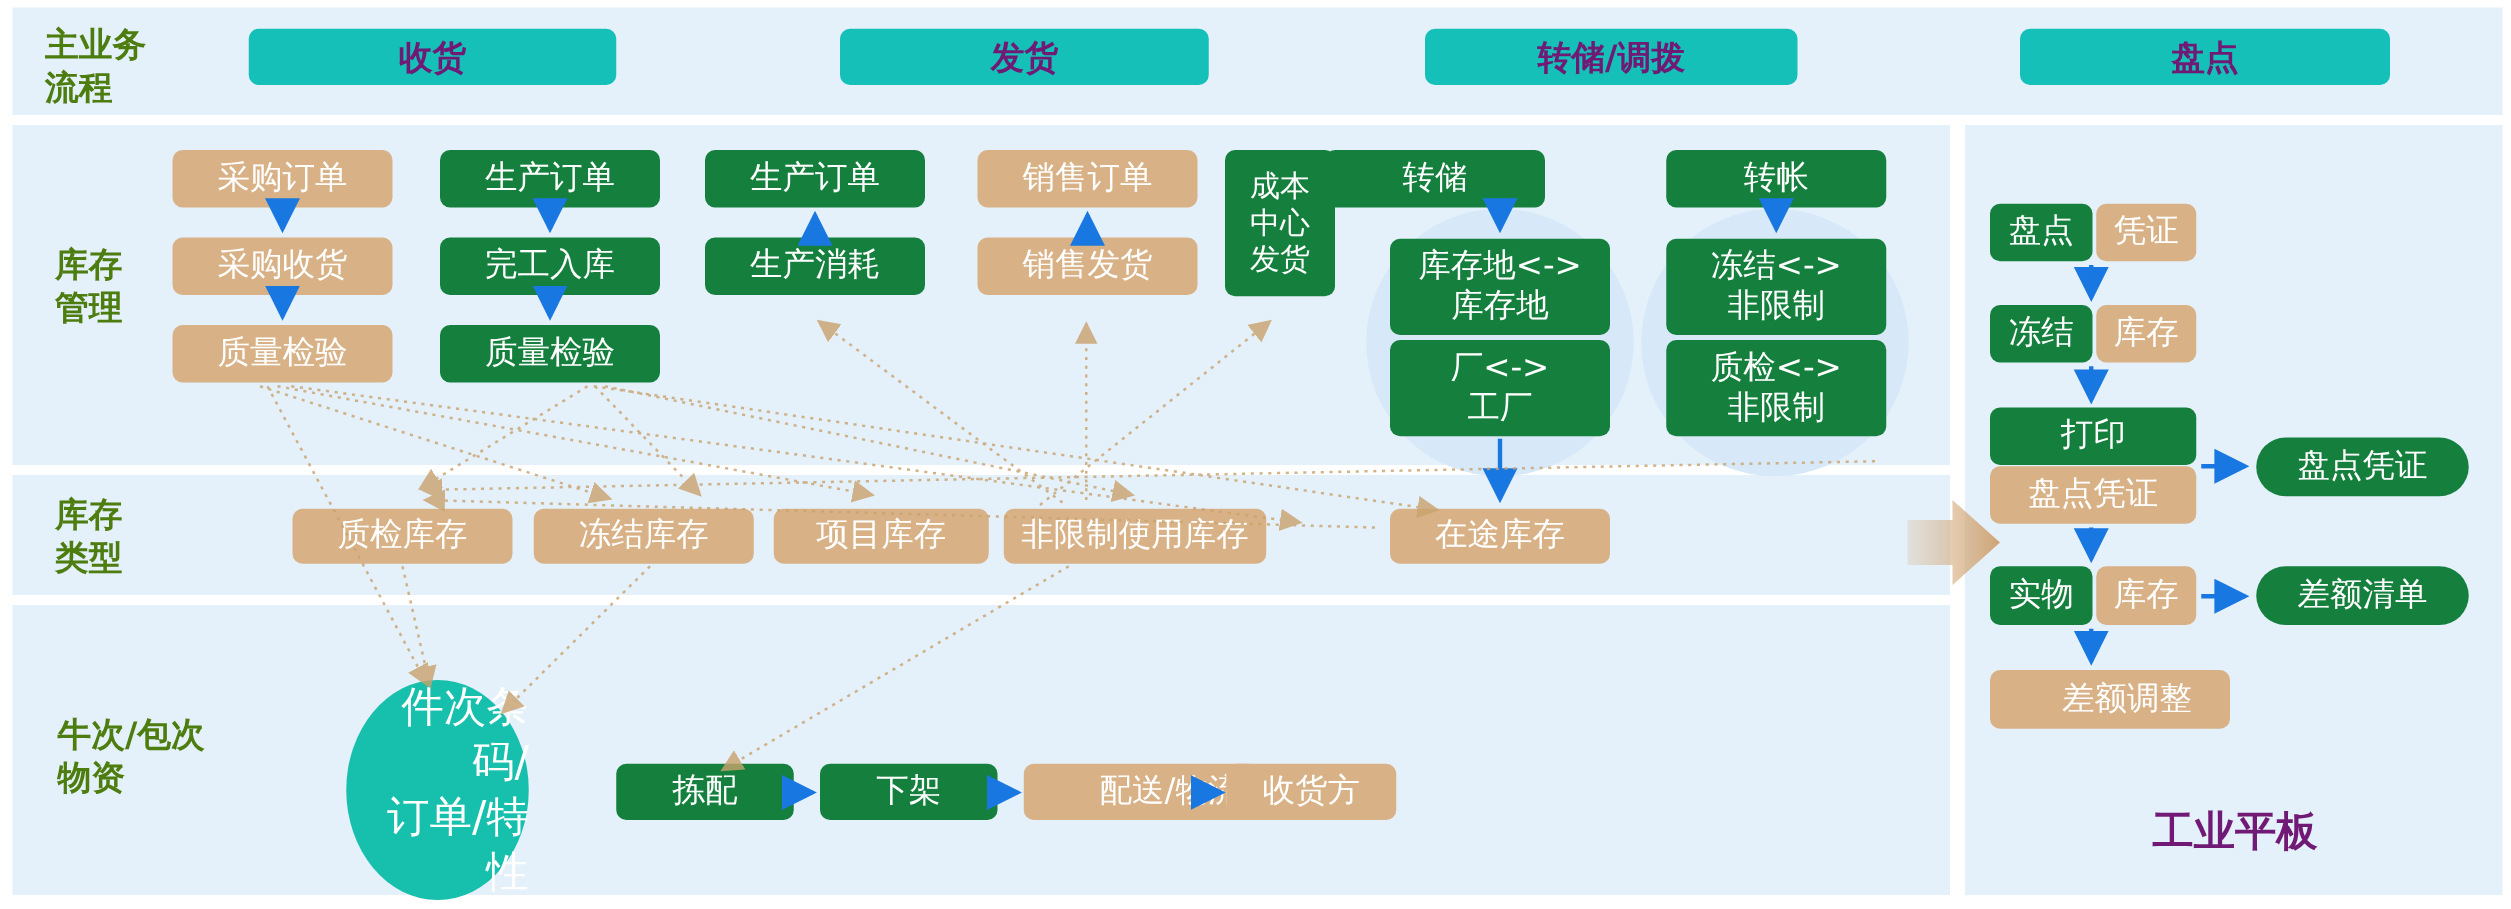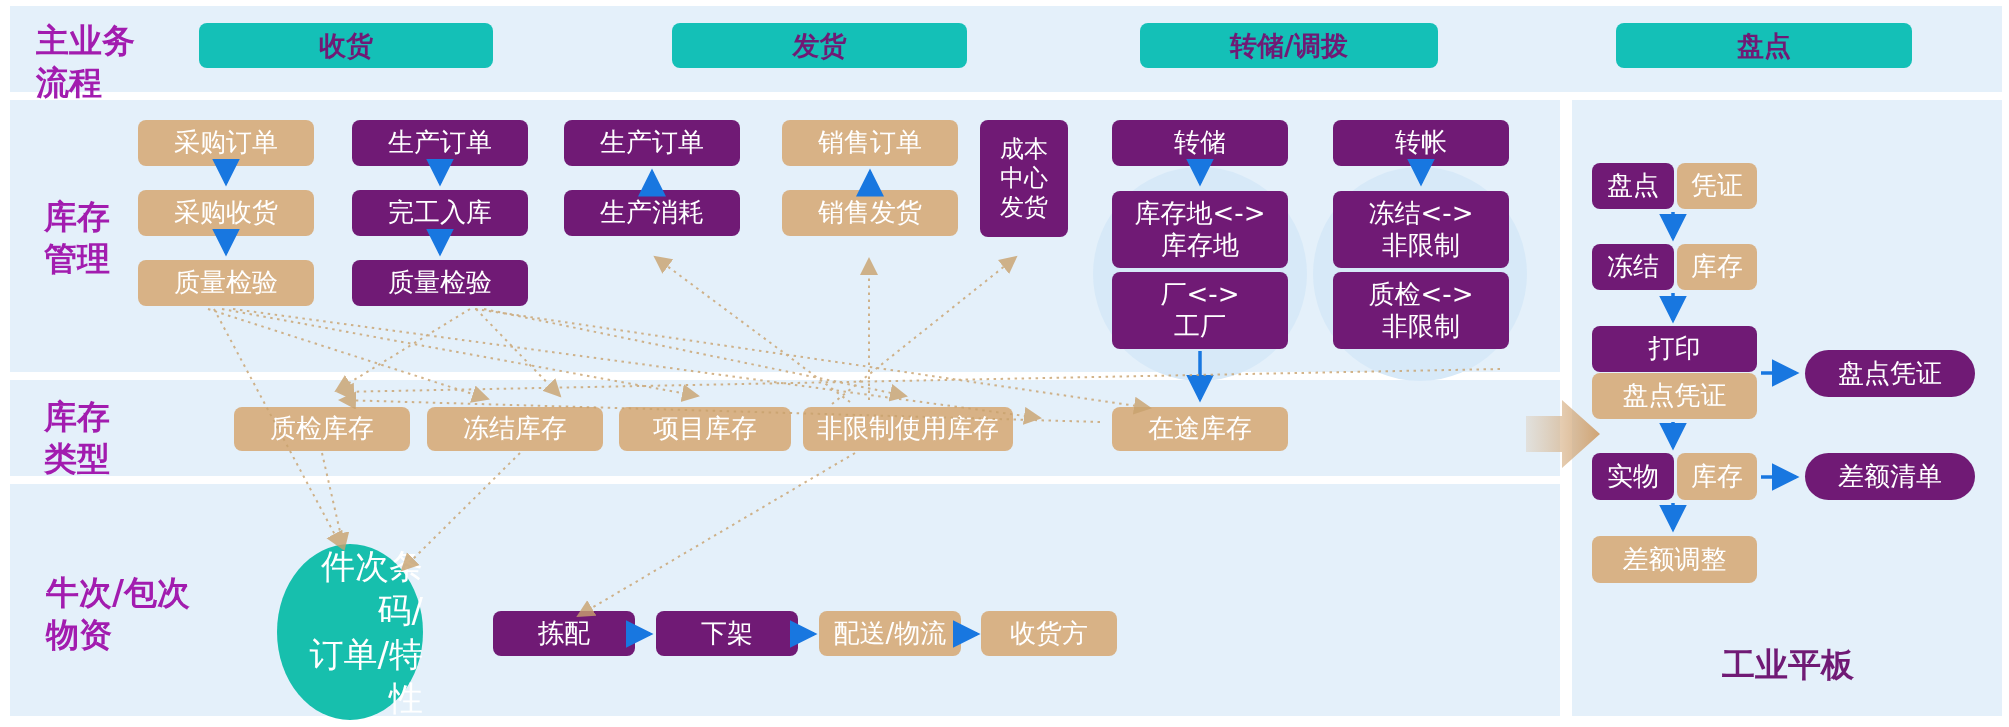--- a/index.html
+++ b/index.html
@@ -1,27 +1,27 @@
 <!DOCTYPE html>
 <html><head>
 <meta charset="utf-8">
 <style>
   html,body{margin:0;padding:0;background:#fff;}
   .stage{position:relative;width:2009px;height:727px;background:#ffffff;
          font-family:"DejaVu Sans",sans-serif;overflow:hidden;}
   .band{position:absolute;background:#E4F0FA;}
-  .rail{position:absolute;color:#a21caf;font-weight:700;font-size:33px;
+  .rail{position:absolute;color:#4d7c0f;font-weight:700;font-size:27px;
         line-height:1.27;white-space:pre-line;}
   .banner{position:absolute;height:45px;background:#14C0B7;border-radius:8px;
           color:#701a75;font-size:27px;font-weight:600;
           display:flex;align-items:center;justify-content:center;z-index:3;}
   .box{position:absolute;border-radius:8px;color:#fff;font-size:26px;
        display:flex;align-items:center;justify-content:center;text-align:center;
        white-space:pre-line;line-height:1.22;z-index:3;}
-  .cyan{background:#701a75;}
+  .cyan{background:#15803d;}
   .tan{background:#D8B286;}
   .pill{border-radius:24px;}
   .sm{font-size:24px;}
   .bcircle{position:absolute;border-radius:50%;background:#D7E9F8;z-index:1;}
   .circle-node{position:absolute;background:#17BFAD;border-radius:50%;color:#fff;
        font-size:34px;display:flex;align-items:center;justify-content:center;
        text-align:right;white-space:pre-line;line-height:1.3;z-index:3;}
   .caption{position:absolute;color:#701a75;font-size:33px;font-weight:700;z-index:3;}
   svg.overlay{position:absolute;left:0;top:0;z-index:5;pointer-events:none;}
 </style>
@@ -59,53 +59,53 @@
   <div class="box cyan" style="left:352px;top:120px;width:176px;height:46px;">生产订单</div>
   <div class="box cyan" style="left:352px;top:190px;width:176px;height:46px;">完工入库</div>
   <div class="box cyan" style="left:352px;top:260px;width:176px;height:46px;">质量检验</div>
   <div class="box cyan" style="left:564px;top:120px;width:176px;height:46px;">生产订单</div>
   <div class="box cyan" style="left:564px;top:190px;width:176px;height:46px;">生产消耗</div>
   <div class="box tan" style="left:782px;top:120px;width:176px;height:46px;">销售订单</div>
   <div class="box tan" style="left:782px;top:190px;width:176px;height:46px;">销售发货</div>
   <div class="box cyan sm" style="left:980px;top:120px;width:88px;height:117px;">成本
 中心
 发货</div>
-  <div class="box cyan" style="left:1112px;top:120px;width:176px;height:46px;">转储</div>
+  <div class="box cyan" style="left:1060px;top:120px;width:176px;height:46px;">转储</div>
   <div class="box cyan" style="left:1112px;top:191px;width:176px;height:77px;">库存地&lt;-&gt;
 库存地</div>
   <div class="box cyan" style="left:1112px;top:272px;width:176px;height:77px;">厂&lt;-&gt;
 工厂</div>
   <div class="box cyan" style="left:1333px;top:120px;width:176px;height:46px;">转帐</div>
   <div class="box cyan" style="left:1333px;top:191px;width:176px;height:77px;">冻结&lt;-&gt;
 非限制</div>
   <div class="box cyan" style="left:1333px;top:272px;width:176px;height:77px;">质检&lt;-&gt;
 非限制</div>
 
   <div class="box tan" style="left:427px;top:407px;width:176px;height:44px;">冻结库存</div>
   <div class="box tan" style="left:234px;top:407px;width:176px;height:44px;">质检库存</div>
   <div class="box tan" style="left:619px;top:407px;width:172px;height:44px;">项目库存</div>
   <div class="box tan" style="left:803px;top:407px;width:210px;height:44px;">非限制使用库存</div>
   <div class="box tan" style="left:1112px;top:407px;width:176px;height:44px;">在途库存</div>
 
   <div class="circle-node" style="left:277px;top:544px;width:146px;height:176px;">件次条码/
 订单/特性</div>
   <div class="box cyan" style="left:493px;top:611px;width:142px;height:45px;">拣配</div>
   <div class="box cyan" style="left:656px;top:611px;width:142px;height:45px;">下架</div>
-  <div class="box tan" style="left:819px;top:611px;width:142px;height:45px;">配送/物流</div>
+  <div class="box tan" style="left:819px;top:611px;width:142px;height:45px;padding-left:46px;">配送/物流</div>
   <div class="box tan" style="left:981px;top:611px;width:136px;height:45px;">收货方</div>
 
   <div class="box cyan" style="left:1592px;top:163px;width:82px;height:46px;">盘点</div>
   <div class="box tan" style="left:1677px;top:163px;width:80px;height:46px;">凭证</div>
   <div class="box cyan" style="left:1592px;top:244px;width:82px;height:46px;">冻结</div>
   <div class="box tan" style="left:1677px;top:244px;width:80px;height:46px;">库存</div>
   <div class="box cyan" style="left:1592px;top:326px;width:165px;height:46px;">打印</div>
   <div class="box tan" style="left:1592px;top:373px;width:165px;height:46px;">盘点凭证</div>
   <div class="box cyan" style="left:1592px;top:453px;width:82px;height:47px;">实物</div>
   <div class="box tan" style="left:1677px;top:453px;width:80px;height:47px;">库存</div>
-  <div class="box tan" style="left:1592px;top:536px;width:165px;height:47px;">差额调整</div>
+  <div class="box tan" style="left:1592px;top:536px;width:165px;height:47px;padding-left:27px;">差额调整</div>
   <div class="box cyan pill" style="left:1805px;top:350px;width:170px;height:47px;">盘点凭证</div>
   <div class="box cyan pill" style="left:1805px;top:453px;width:170px;height:47px;">差额清单</div>
   <div class="caption" style="left:1722px;top:643px;">工业平板</div>
 
   <svg class="overlay" width="2009" height="727" viewBox="0 0 2009 727">
     <defs>
       <marker id="mBlue" markerWidth="9" markerHeight="9" refX="7" refY="4" orient="auto">
         <path d="M0,0 L8,4 L0,8 z" fill="#1877E0"></path>
       </marker>
       <marker id="mTan" markerWidth="10" markerHeight="10" refX="8" refY="4.5" orient="auto">

